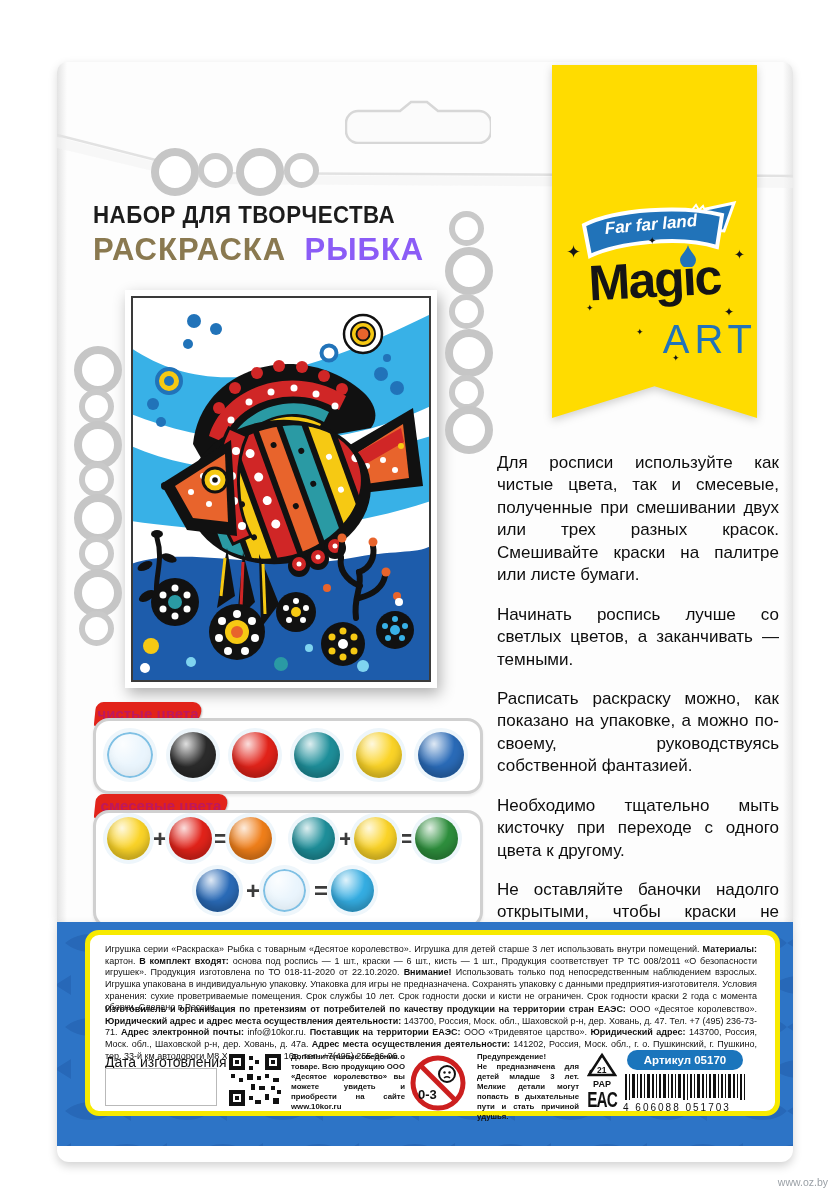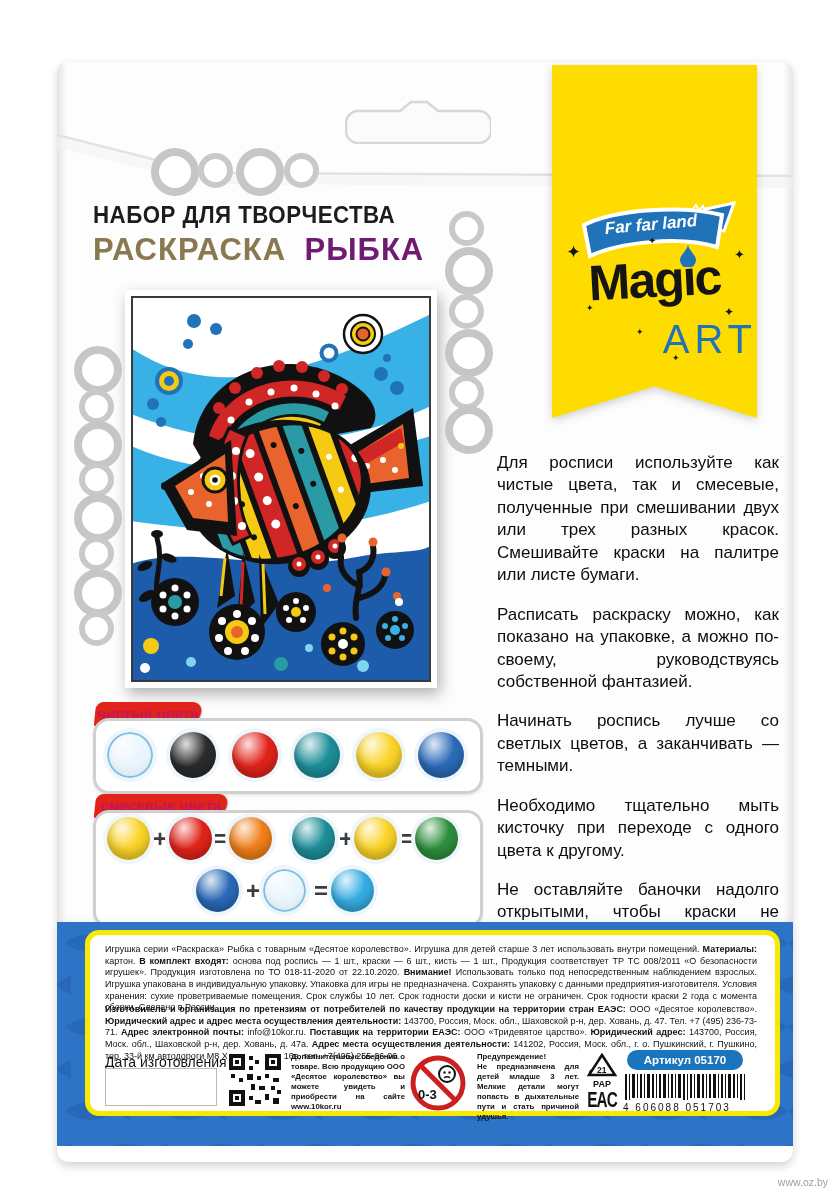--- a/index.html
+++ b/index.html
@@ -33,21 +33,21 @@
         font-size:50px;font-weight:bold;color:#151515;letter-spacing:-2px;transform:rotate(-3deg);}
   .brand-art{position:absolute;left:0;top:252px;width:100%;text-align:right;
         font-size:40px;font-weight:normal;color:#2173b9;letter-spacing:5px;}
   .sparkle{position:absolute;color:#151515;}
 
   
   .kit-label{position:absolute;left:36px;top:139px;font-size:24px;font-weight:bold;color:#1c1c1c;
         letter-spacing:.5px;transform:scaleX(.93);transform-origin:left;white-space:nowrap;}
   .title-row{position:absolute;left:36px;top:170px;white-space:nowrap;}
   .title-main{font-size:31px;font-weight:bold;color:#8a7950;letter-spacing:1px;}
-  .title-sub{font-size:31px;font-weight:bold;color:#701a75;letter-spacing:1px;margin-left:14px;}
+  .title-sub{font-size:31px;font-weight:bold;color:#8b5cf6;letter-spacing:1px;margin-left:14px;}
 
   
   .art-frame{position:absolute;left:68px;top:228px;width:300px;height:386px;border:6px solid #fff;
         box-shadow:3px 6px 14px rgba(0,0,0,.30);background:#fff;}
 
   
   .instructions{position:absolute;left:440px;top:390px;width:282px;color:#0d0d0d;}
   .instructions p{margin:0 0 17px 0;font-size:17px;line-height:1.32;text-align:justify;}
 
   
@@ -340,22 +340,22 @@
 
     <span class="grommet small abs" style="left:392px;top:149px;"></span>
     <span class="grommet big abs" style="left:388px;top:185px;"></span>
     <span class="grommet small abs" style="left:392px;top:232px;"></span>
     <span class="grommet big abs" style="left:388px;top:267px;"></span>
     <span class="grommet small abs" style="left:392px;top:313px;"></span>
     <span class="grommet big abs" style="left:388px;top:344px;"></span>
 
     <div class="instructions">
       <p>Для росписи используйте как чистые цвета, так и смесевые, полученные при смешивании двух или трех разных красок. Смешивайте краски на палитре или листе бумаги.</p>
+      <p>Начинать роспись лучше со светлых цветов, а заканчивать — темными.</p>
       <p>Расписать раскраску можно, как показано на упаковке, а можно по-своему, руководствуясь собственной фантазией.</p>
-      <p>Начинать роспись лучше со светлых цветов, а заканчивать — темными.</p>
       <p>Необходимо тщательно мыть кисточку при переходе с одного цвета к другому.</p>
       <p>Не оставляйте баночки надолго открытыми, чтобы краски не высыхали.</p>
     </div>
 
     <div class="tab" style="left:38px;top:640px;width:106px;">
       <span class="tab-bg" style="background-color: rgb(226, 35, 26);"></span>
       <span class="tab-label">чистые цвета</span>
     </div>
     <div class="panel" style="top:656px;height:70px;">
       <span class="paint light abs" style="left: 11px; top: 11px; width: 46px; height: 46px; background-color: rgb(234, 245, 253);"></span>

